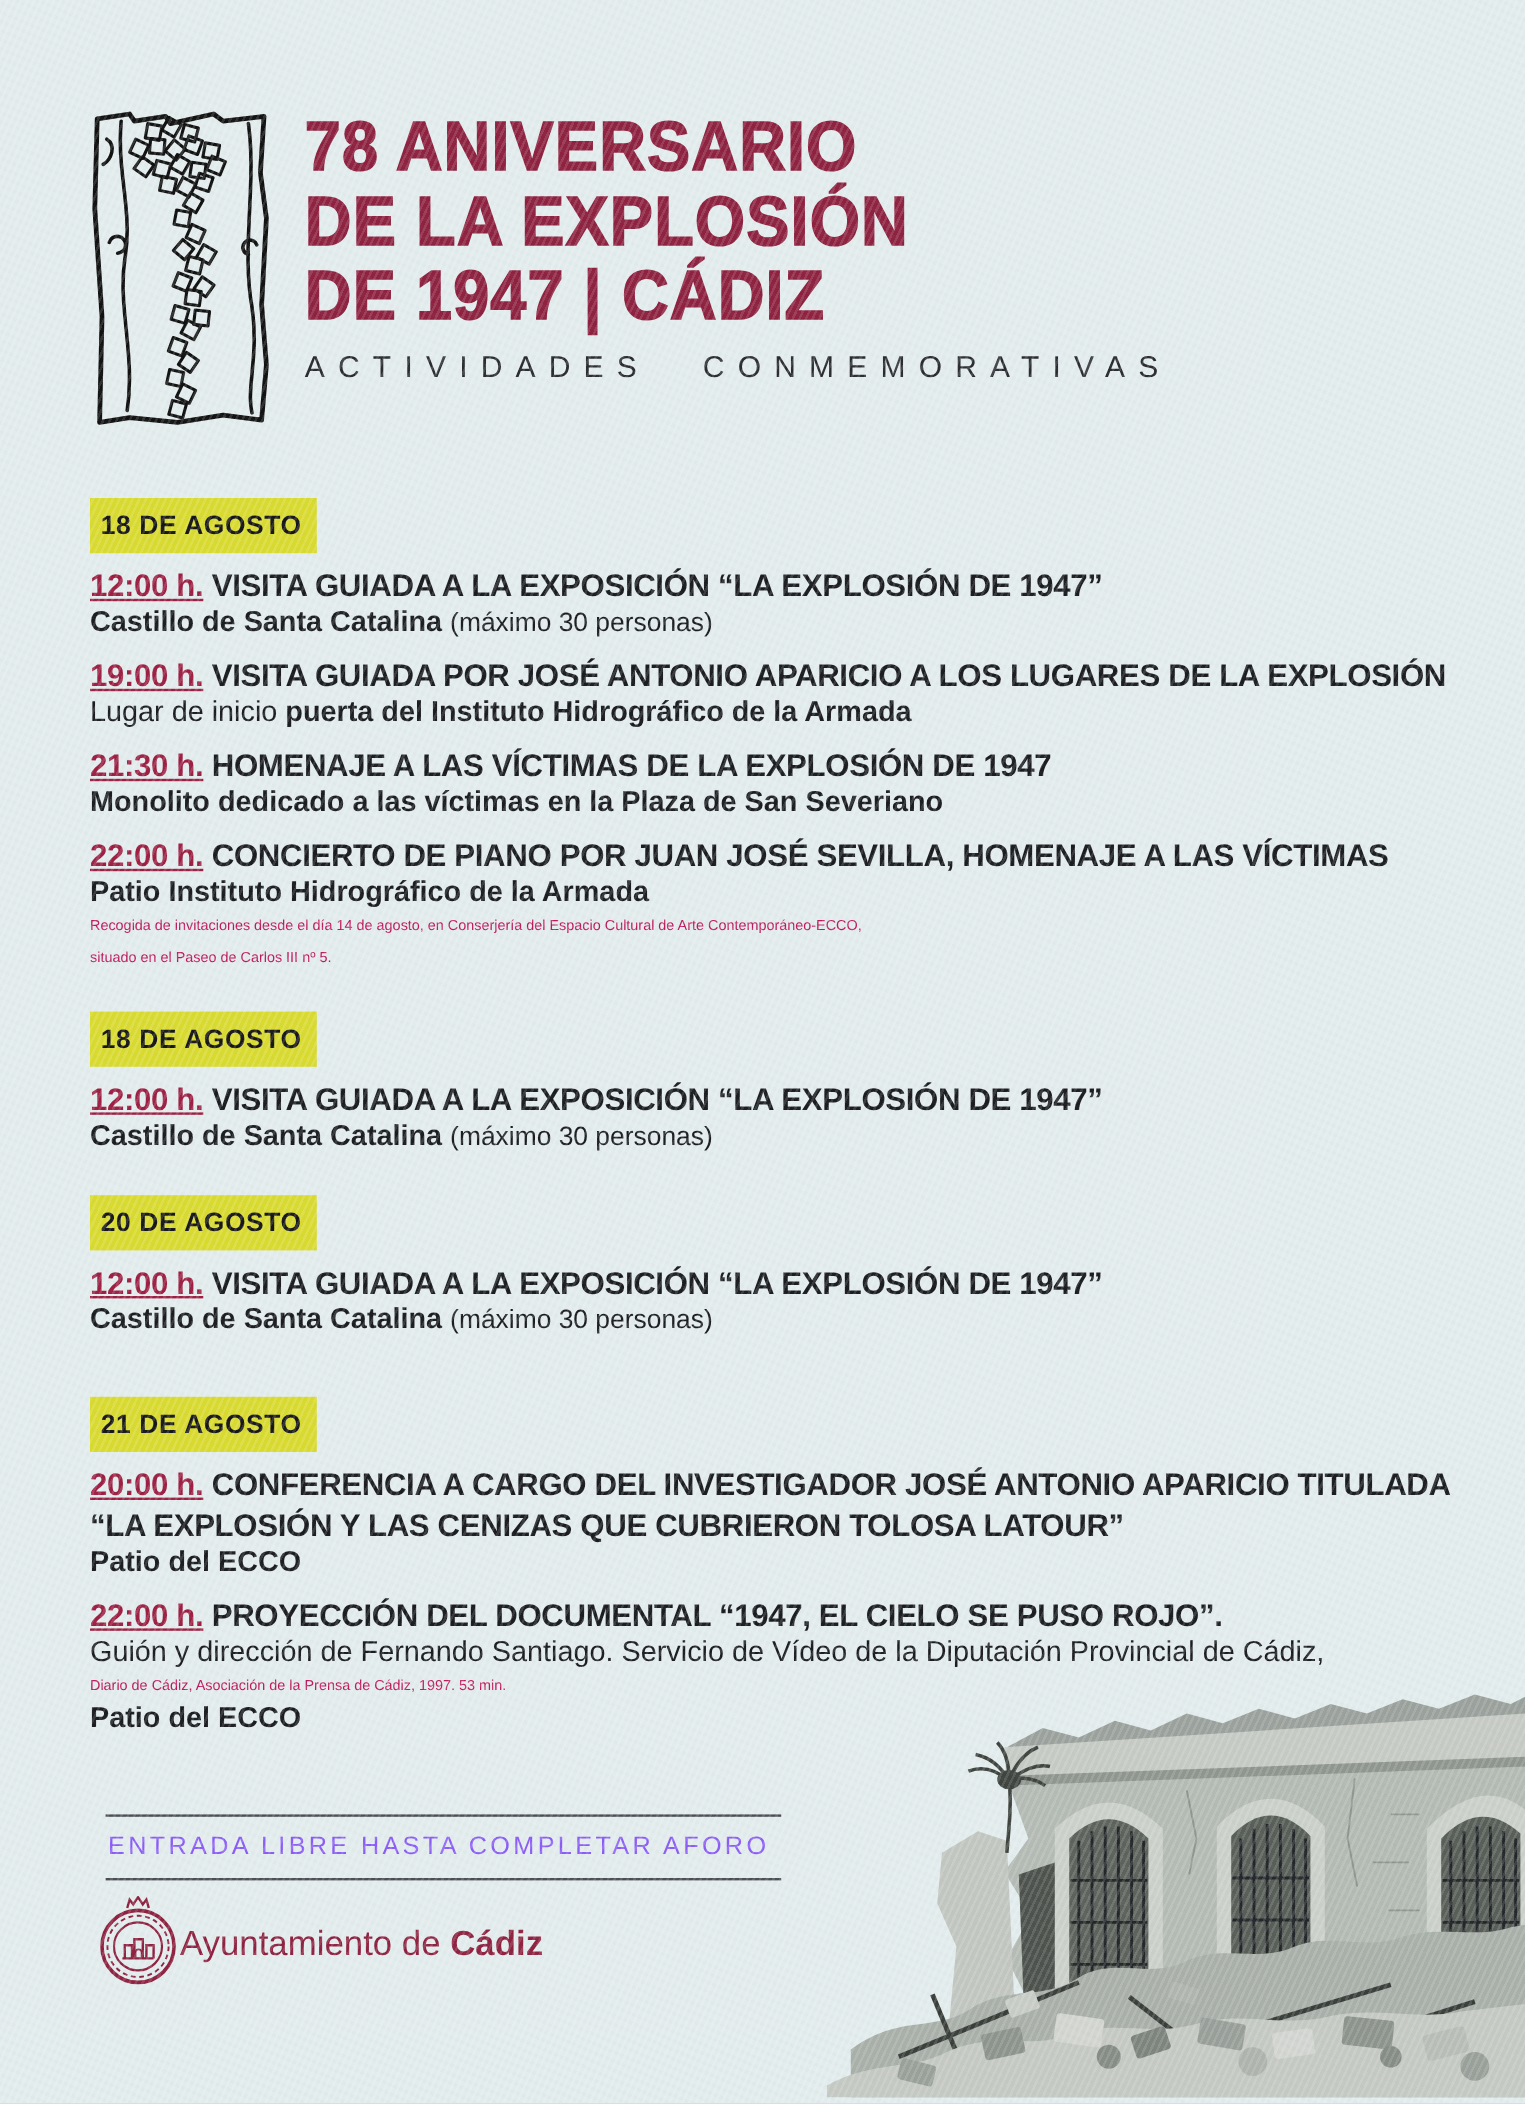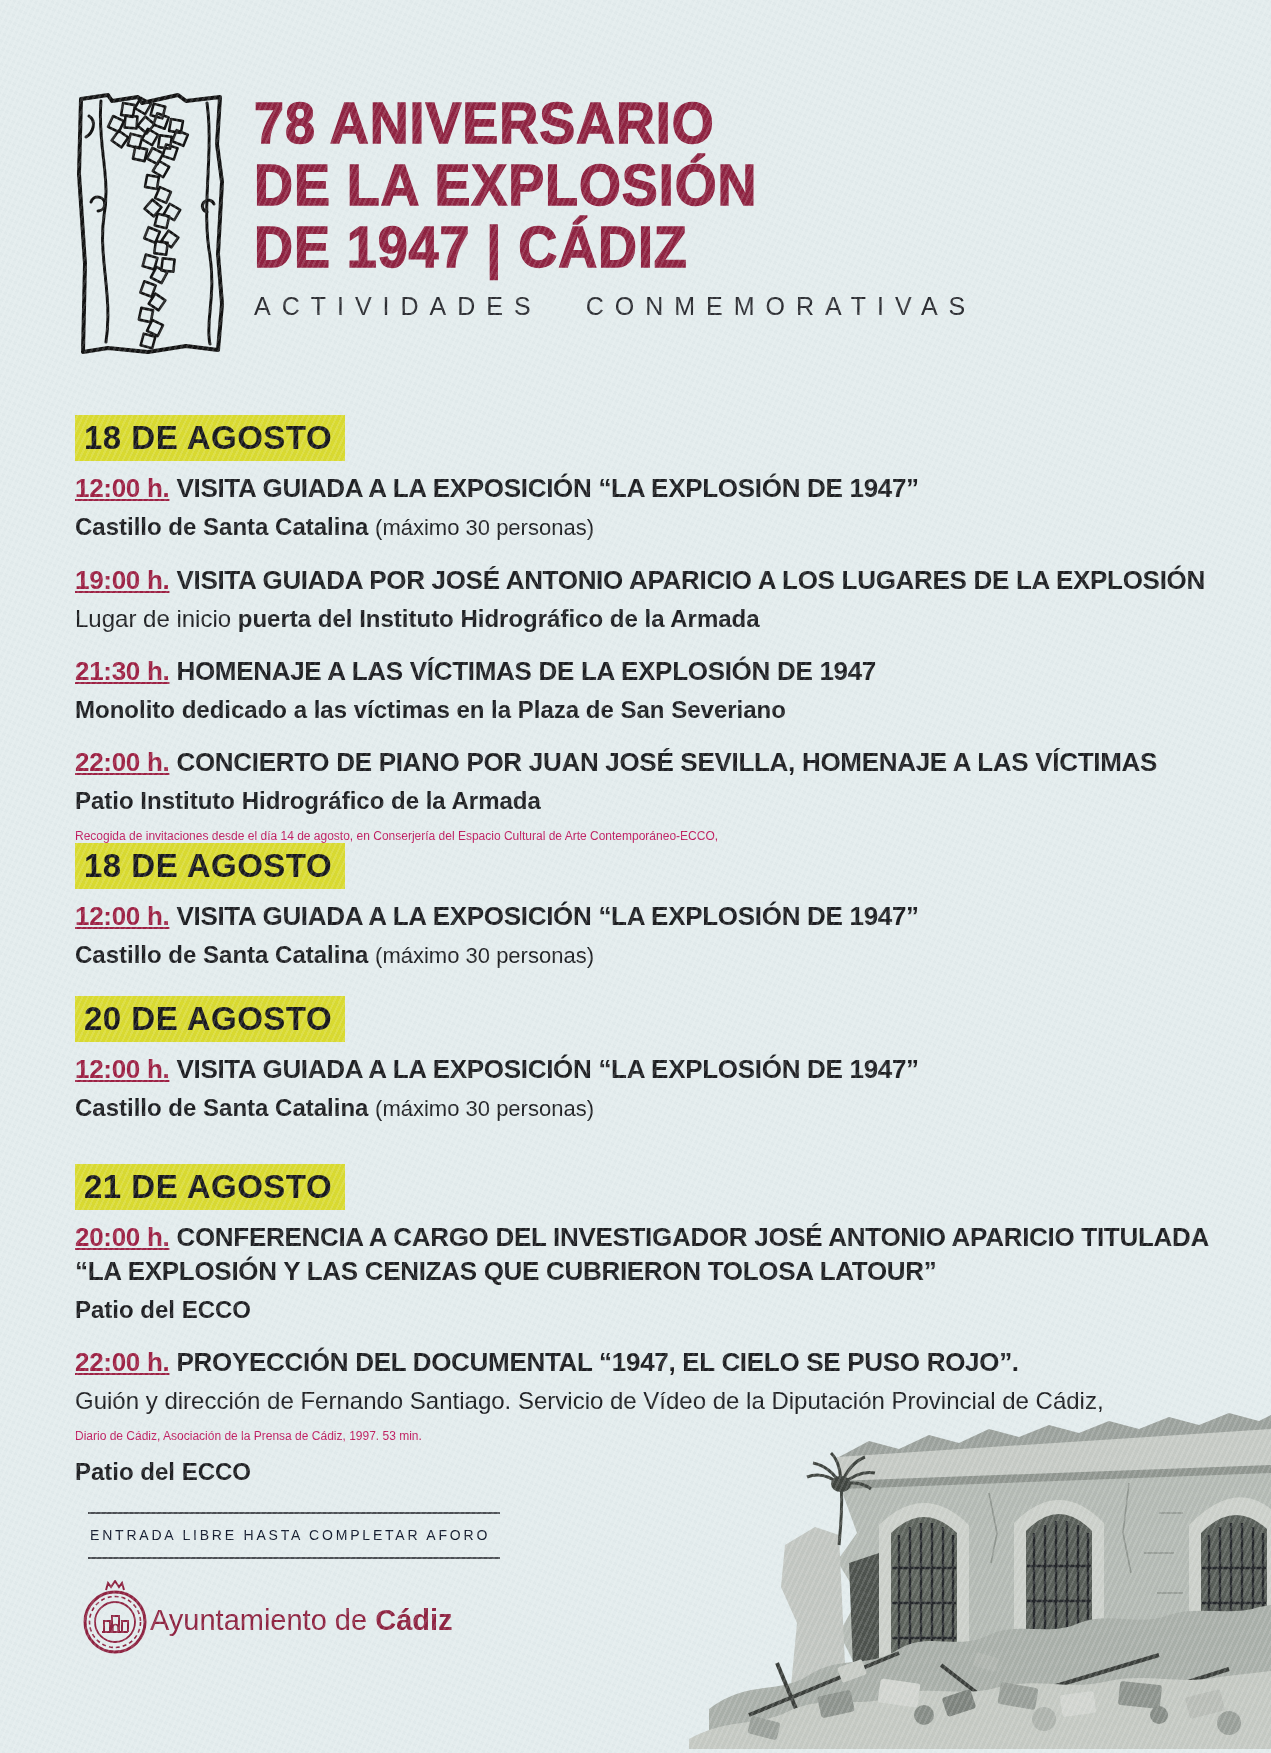--- a/index.html
+++ b/index.html
@@ -24,38 +24,38 @@
     -webkit-text-stroke:1.4px #8e2240;
   }
   .subtitle{
     margin-top:14px;font-size:25px;color:#2b2c31;letter-spacing:11px;
     word-spacing:26px;white-space:nowrap;font-weight:400;
   }
   
   .section{position:absolute;left:75px;width:1160px;}
   .date-badge{
     display:inline-block;background:#d9da2f;color:#17171a;
-    font-weight:700;font-size:33px;line-height:33px;letter-spacing:.5px;
+    font-weight:700;font-size:22px;line-height:33px;letter-spacing:.5px;
     padding:6px 13px 7px 9px;
   }
   .event{margin-top:13px;}
   .event:first-of-type{margin-top:10px;}
   .e-line1{font-size:26px;font-weight:700;line-height:34px;letter-spacing:-.3px;white-space:nowrap;color:#1c1d20;}
   .e-time{color:#9d2043;margin-right:7px;text-decoration:underline;}
-  .e-loc{font-size:24px;line-height:44px;color:#1c1d20;font-weight:400;}
+  .e-loc{font-size:24px;line-height:28px;color:#1c1d20;font-weight:400;}
   .e-loc .b{font-weight:700;}
   .e-loc .sm{font-size:22px;}
   .e-note{font-size:12px;line-height:27px;color:#be185d;}
   .e-credit-sm{font-size:24px;}
   
   .entry-box{
     position:absolute;left:88px;top:1512px;
     border-top:2px solid #4b4e53;border-bottom:2px solid #4b4e53;
     padding:13px 10px 14px 2px;
-    font-size:14px;letter-spacing:2.8px;color:#0f172a;white-space:nowrap;
+    font-size:21px;letter-spacing:2.8px;color:#8b5cf6;white-space:nowrap;
   }
   .council{position:absolute;left:82px;top:1580px;display:flex;align-items:center;gap:2px;}
   .council-text{font-size:29px;color:#8e2240;white-space:nowrap;}
   .council-text .b{font-weight:700;}
   .photo{position:absolute;right:0;bottom:0;}
 </style>
 </head>
 <body>
 
 <div class="poster">

